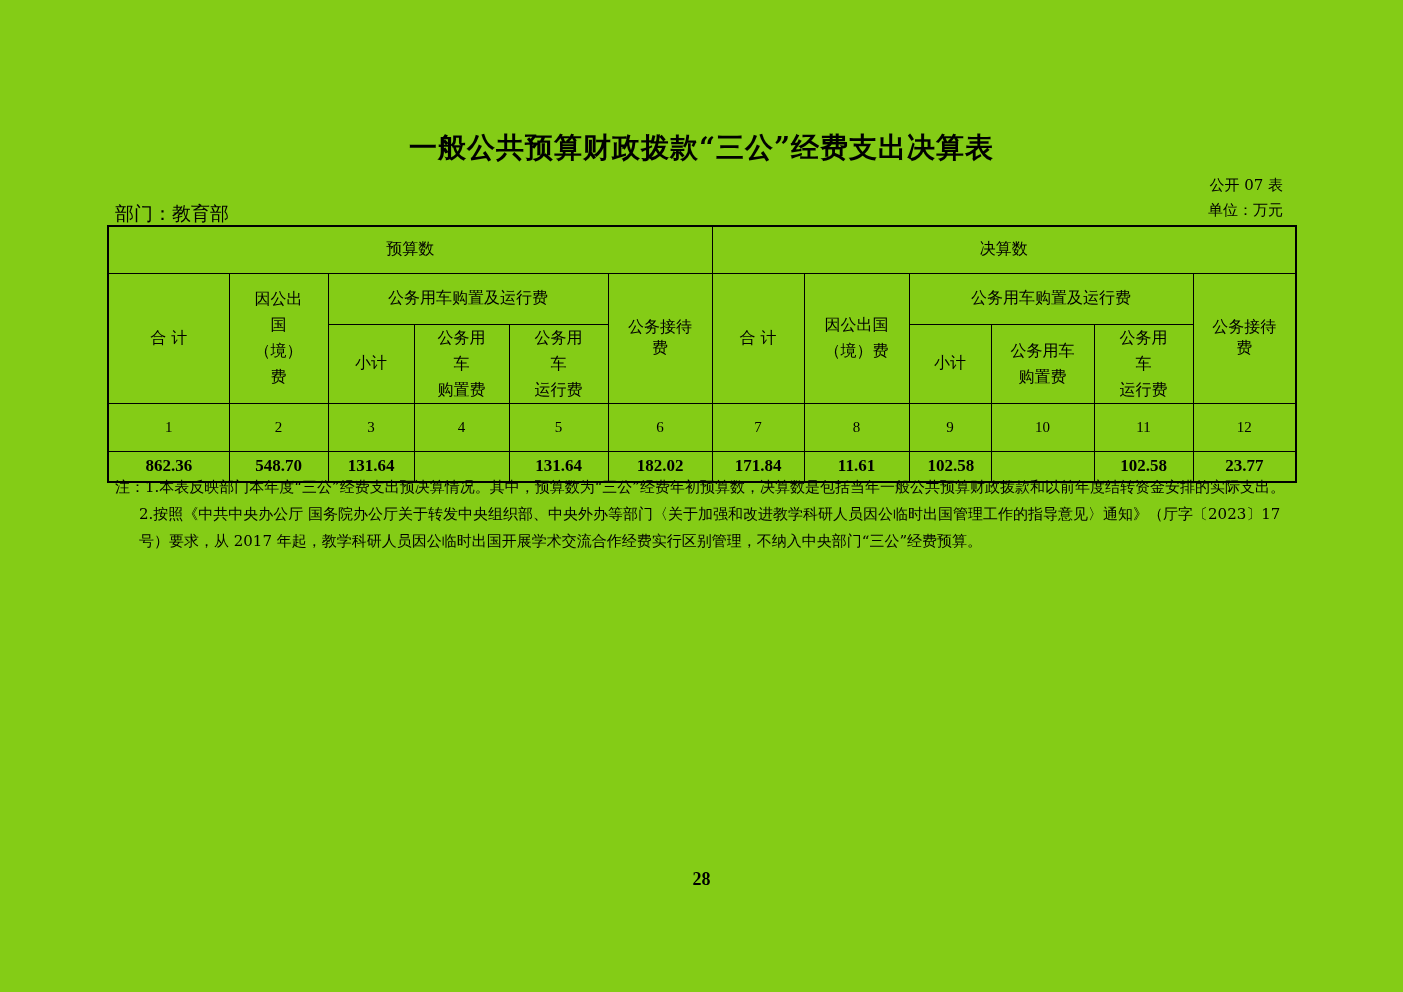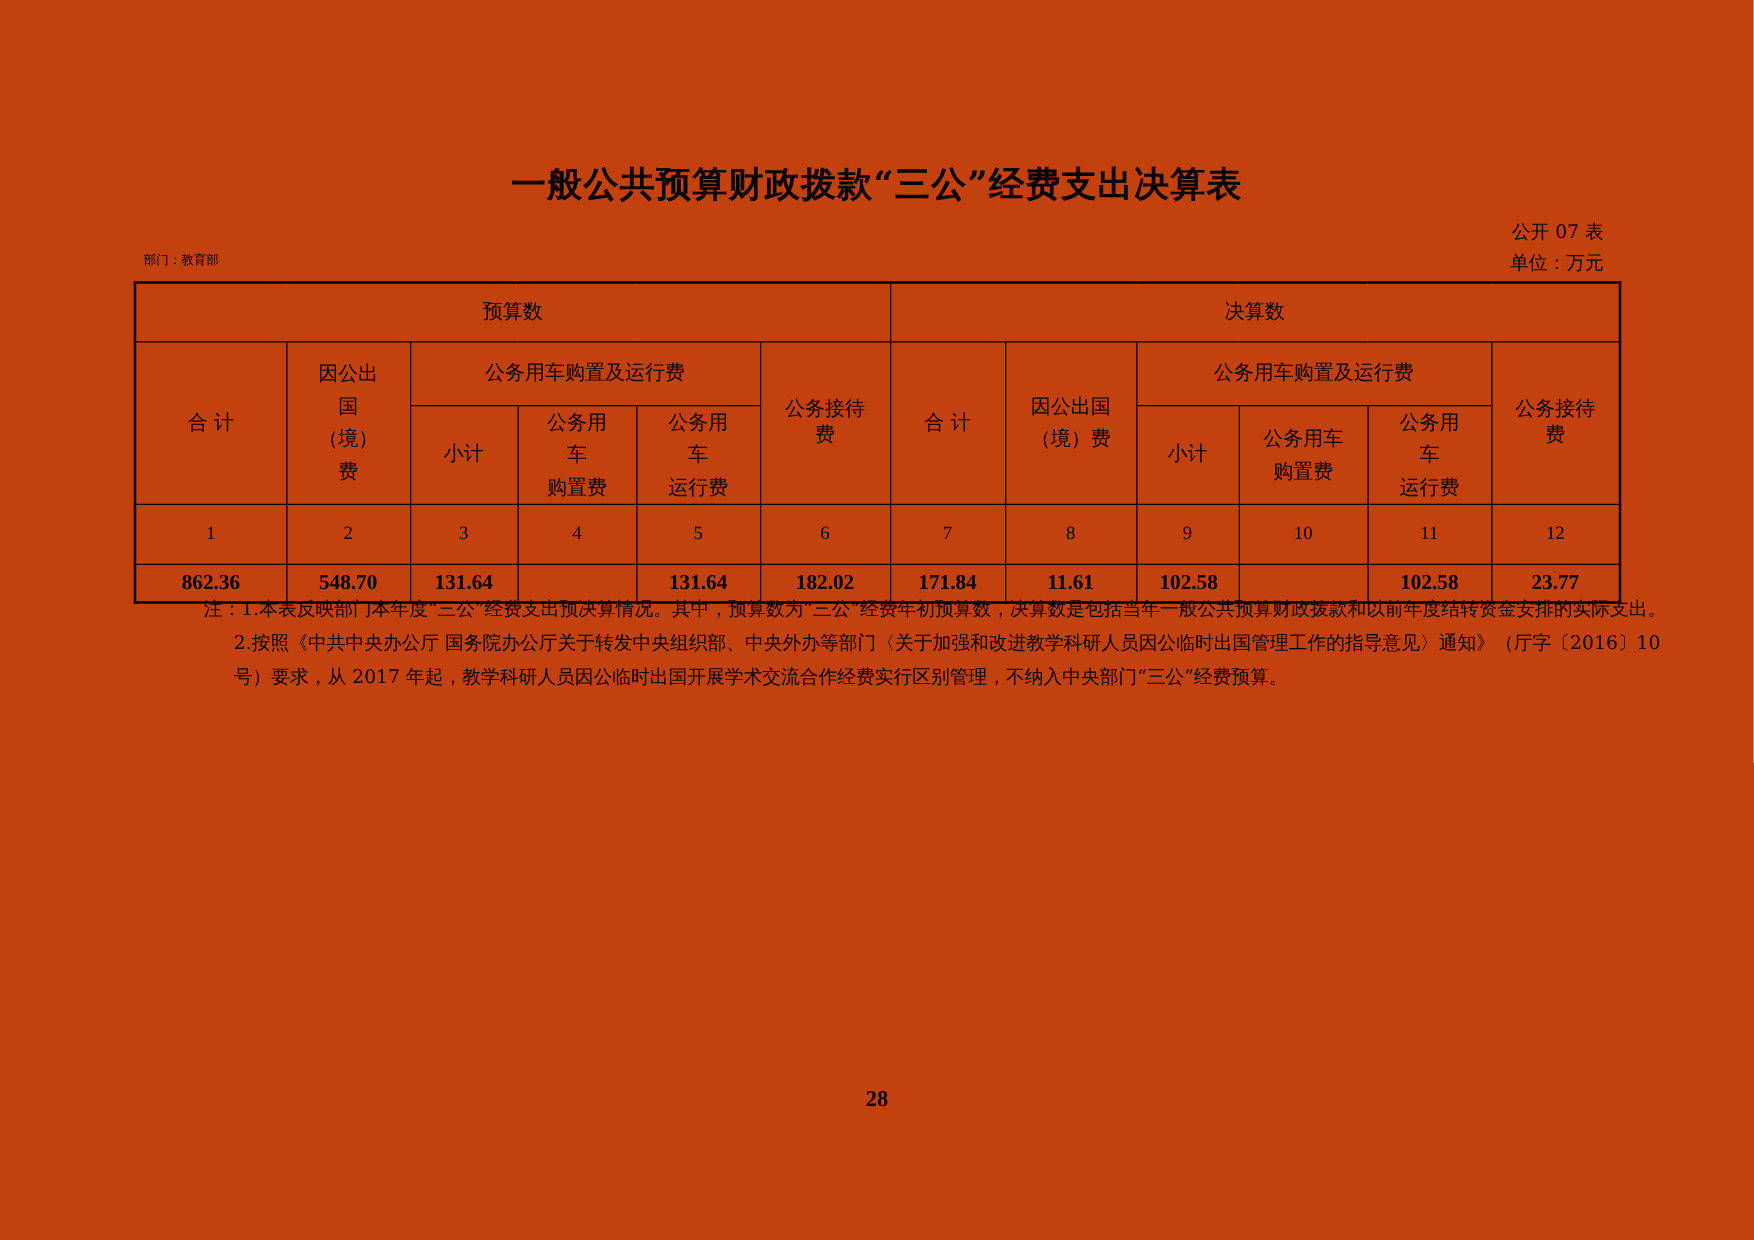--- a/index.html
+++ b/index.html
@@ -1,21 +1,21 @@
 <!DOCTYPE html>
 <html><head>
 <meta charset="utf-8">
 <style>
   * { margin: 0; padding: 0; box-sizing: border-box; }
   html, body { background: #fff; }
   .page {
     position: relative;
     width: 1403px;
     height: 992px;
-    background: #c2410c;
+    background: #84cc16;
     font-family: "DejaVu Serif", "Liberation Serif", serif;
     color: #000;
     overflow: hidden;
   }
   .doc-title {
     position: absolute;
     top: 129px;
     left: 0;
     width: 100%;
     text-align: center;
@@ -27,21 +27,21 @@
     position: absolute;
     top: 176px;
     right: 120px;
     font-size: 15px;
     margin-left: 48px;
   }
   .dept-line {
     position: absolute;
     top: 201px;
     left: 115px;
-    font-size: 10px;
+    font-size: 19px;
   }
   .unit-line {
     position: absolute;
     top: 201px;
     right: 120px;
     font-size: 15px;
   }
   table.budget-table {
     position: absolute;
     left: 107px;
@@ -66,21 +66,21 @@
   tr.r5 td { height: 31px; font-family: "Liberation Serif", serif; font-size: 17px; font-weight: bold; }
   .two-line span { display: block; line-height: 26px; text-align: center; }
   .notes {
     position: absolute;
     left: 0;
     top: 0;
     width: 100%;
     font-size: 15px;
     line-height: 1;
   }
-  .note-line { position: absolute; white-space: nowrap; margin-left: 48px; }
+  .note-line { position: absolute; white-space: nowrap; }
   .note-line-1 { left: 115px; top: 480px; }
   .note-line-2 { left: 139px; top: 507px; }
   .note-line-3 { left: 139px; top: 534px; }
   .page-number {
     position: absolute;
     top: 869px;
     left: 0;
     width: 100%;
     text-align: center;
     font-size: 18px;
@@ -181,19 +181,19 @@
         <td>102.58</td>
         <td></td>
         <td>102.58</td>
         <td>23.77</td>
       </tr>
     </tbody>
   </table>
 
   <div class="notes">
     <div class="note-line note-line-1">注：1.本表反映部门本年度“三公”经费支出预决算情况。其中，预算数为“三公”经费年初预算数，决算数是包括当年一般公共预算财政拨款和以前年度结转资金安排的实际支出。</div>
-    <div class="note-line note-line-2">2.按照《中共中央办公厅 国务院办公厅关于转发中央组织部、中央外办等部门〈关于加强和改进教学科研人员因公临时出国管理工作的指导意见〉通知》（厅字〔2016〕10</div>
+    <div class="note-line note-line-2">2.按照《中共中央办公厅 国务院办公厅关于转发中央组织部、中央外办等部门〈关于加强和改进教学科研人员因公临时出国管理工作的指导意见〉通知》（厅字〔2023〕17</div>
     <div class="note-line note-line-3">号）要求，从 2017 年起，教学科研人员因公临时出国开展学术交流合作经费实行区别管理，不纳入中央部门“三公”经费预算。</div>
   </div>
 
   <div class="page-number">28</div>
 
 </div>
 
 </body></html>

